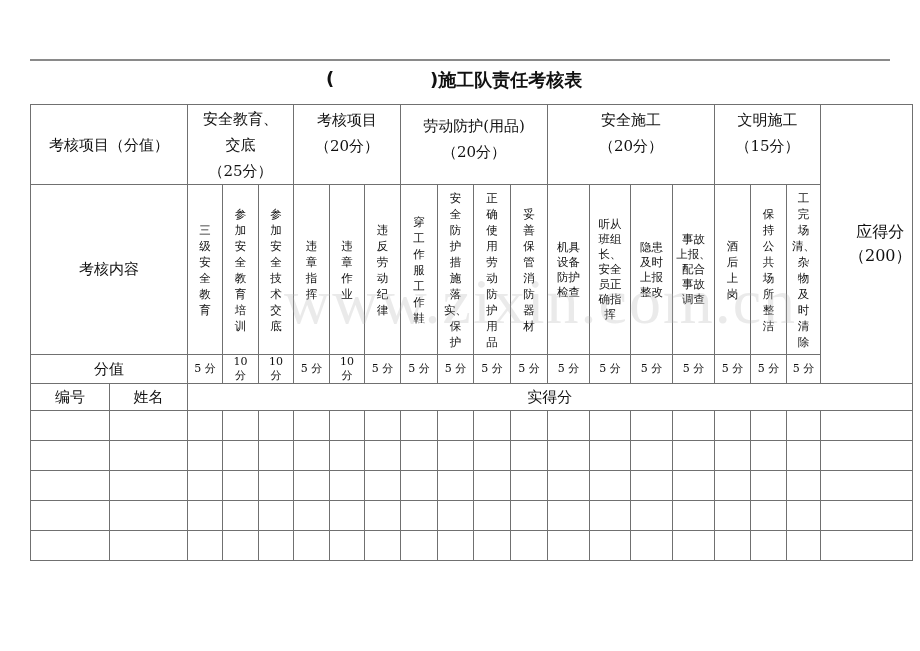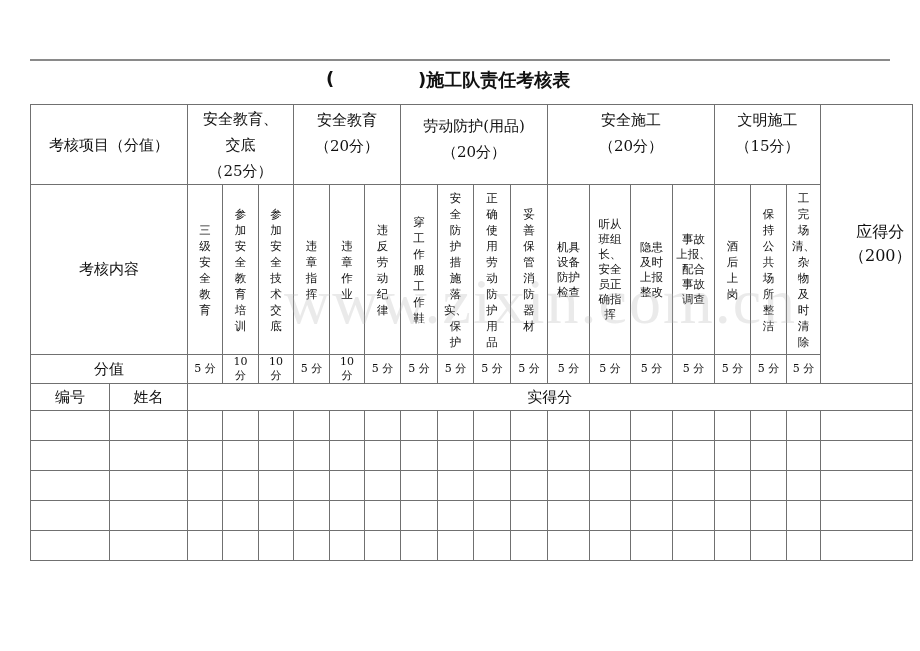--- a/index.html
+++ b/index.html
@@ -2,21 +2,21 @@
 <html><head>
 <meta charset="utf-8">
 <style>
   html, body { margin:0; padding:0; background:#ffffff; }
   body { width:920px; height:651px; position:relative; overflow:hidden;
          font-family: "DejaVu Serif", "Liberation Serif", serif; color:#111; }
   .topline { position:absolute; left:30px; top:59px; width:860px; height:2px; background:#8a8a8a; }
   .title { position:absolute; left:0; top:68px; width:920px; height:26px; font-family:"DejaVu Sans","Liberation Sans",sans-serif;
            font-weight:bold; font-size:18px; }
   .title .lp { position:absolute; left:326px; top:0; }
-  .title .rest { position:absolute; left:418px; top:0; }
+  .title .rest { position:absolute; left:430px; top:0; }
   table { position:absolute; left:30px; top:104px; border-collapse:collapse; table-layout:fixed; }
   td { border:1px solid #707070; padding:0; text-align:center; vertical-align:middle; overflow:hidden; }
   .hdr { font-size:15px; line-height:26px; }
   .vert { font-size:11.5px; line-height:16px; }
   .vert span { display:block; }
   .v2 { font-size:11.5px; line-height:15px; }
   .score { font-size:11px; line-height:14px; }
   .lbl { font-size:15px; }
   .big { font-size:16px; line-height:24px;padding-left:28px; }
   .watermark { position:absolute; left:284px; top:265px; font-family:Liberation Serif, serif; font-size:64px;
@@ -57,21 +57,21 @@
 
   <tbody>
       <tr style="height:80px">
     <td colspan="2" class="hdr"><span>考核项目（分值）</span></td>
     <td colspan="3" class="hdr">
       <span style="display:block">安全教育、</span>
       <span style="display:block">交底</span>
       <span style="display:block">（25分）</span>
     </td>
     <td colspan="3" class="hdr" style="vertical-align:top;padding-top:2px">
-      <span style="display:block">安全教育</span>
+      <span style="display:block">考核项目</span>
       <span style="display:block">（20分）</span>
     </td>
     <td colspan="4" class="hdr" style="vertical-align:top;padding-top:8px">
       <span style="display:block">劳动防护(用品)</span>
       <span style="display:block">（20分）</span>
     </td>
     <td colspan="4" class="hdr" style="vertical-align:top;padding-top:2px">
       <span style="display:block">安全施工</span>
       <span style="display:block">（20分）</span>
     </td>

